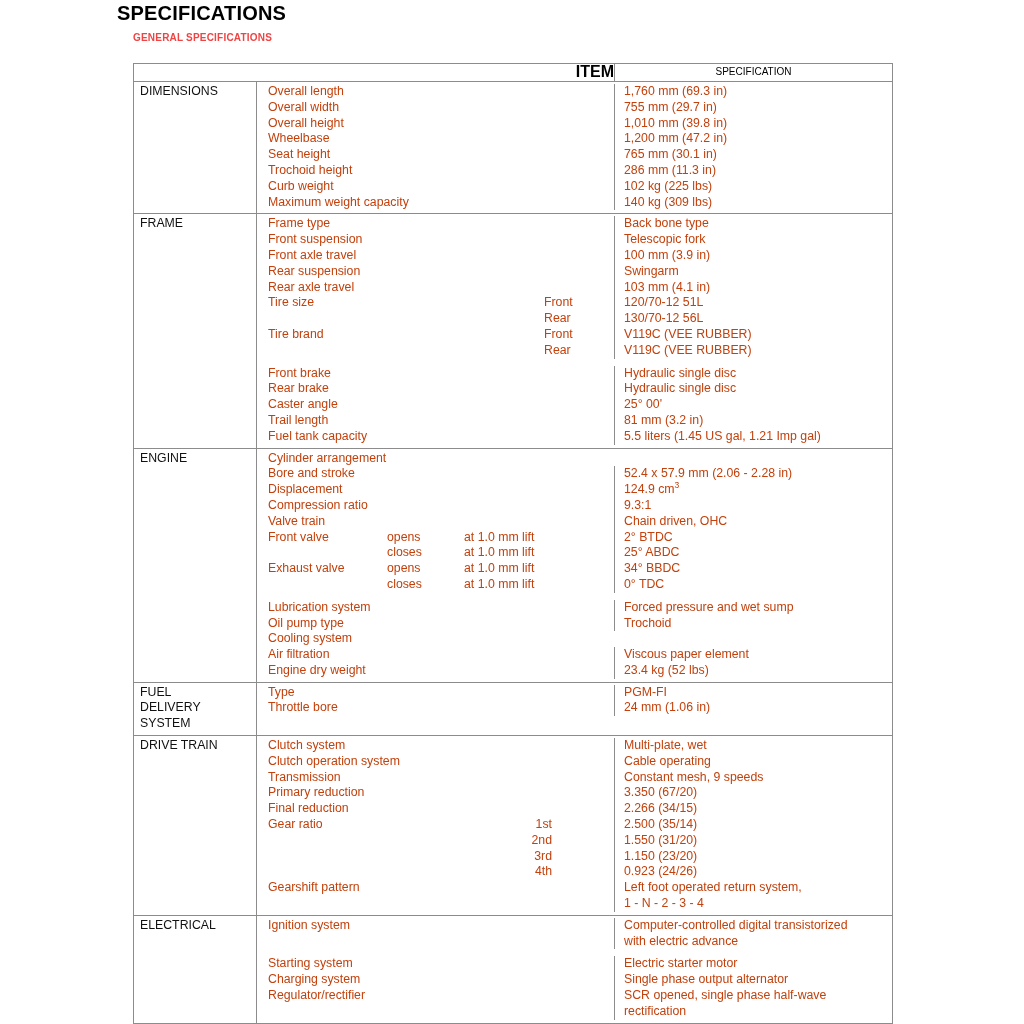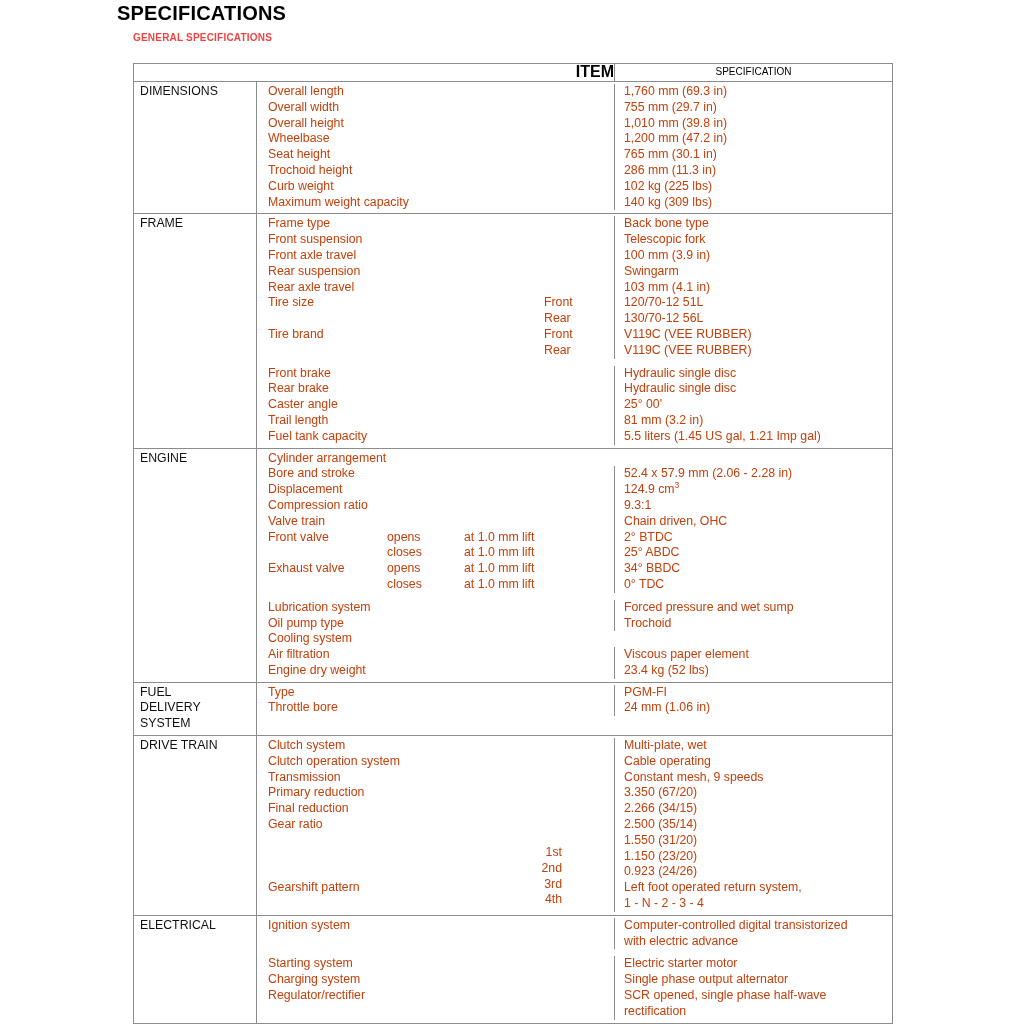--- a/index.html
+++ b/index.html
@@ -129,23 +129,22 @@
   
   .item-zone {
     width: 357px;
     flex: none;
     display: flex;
     box-sizing: border-box;
     position: relative;
   }
   .ord-label {
     position: absolute;
-    right: 52px;
+    right: 62px;
     text-align: center;
-    margin-top: 28px;
   }
   .fr-label {
     position: absolute;
     left: 287px;
   }
   .op-label {
     position: absolute;
     left: 130px;
   }
   .lift-label {

